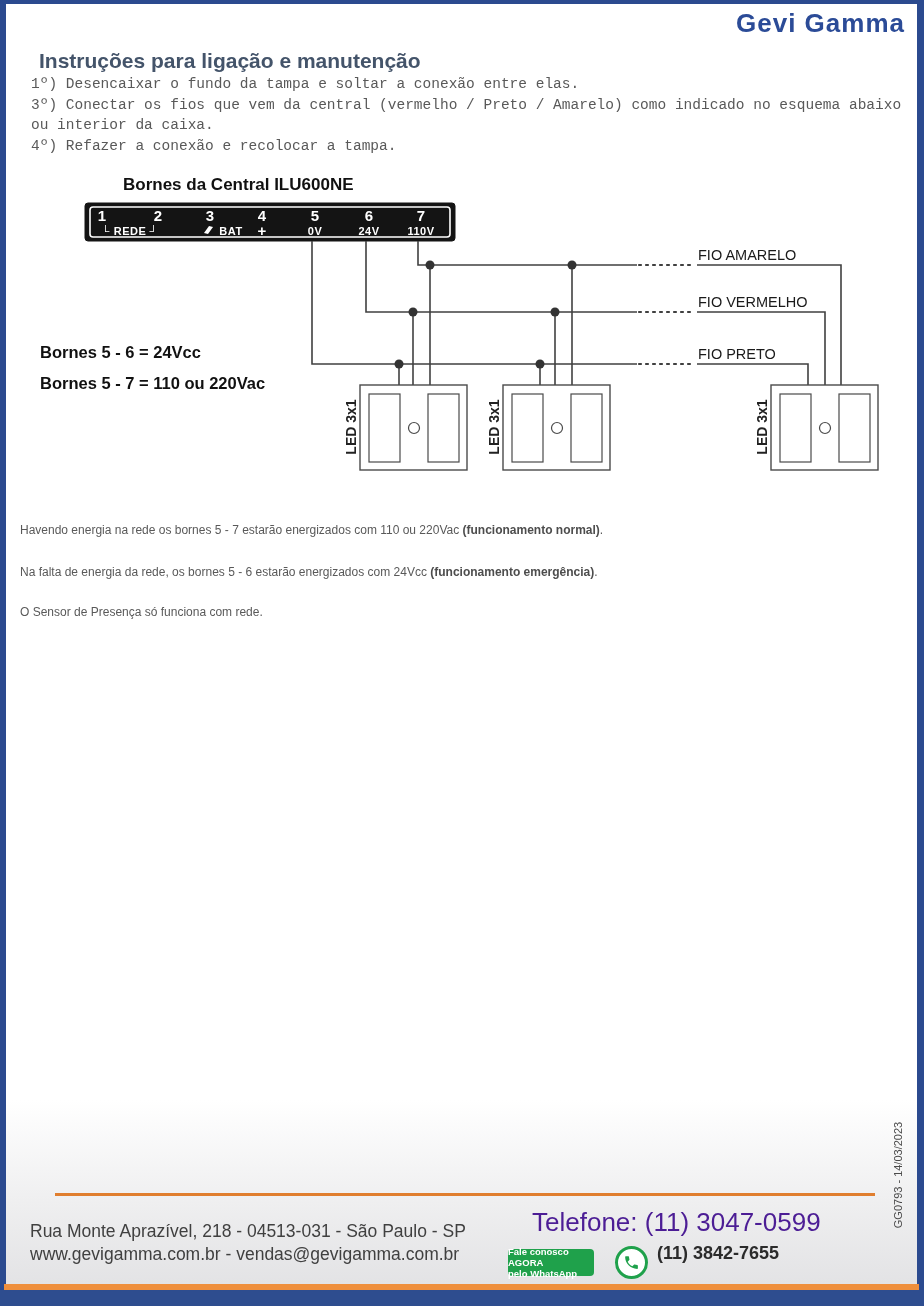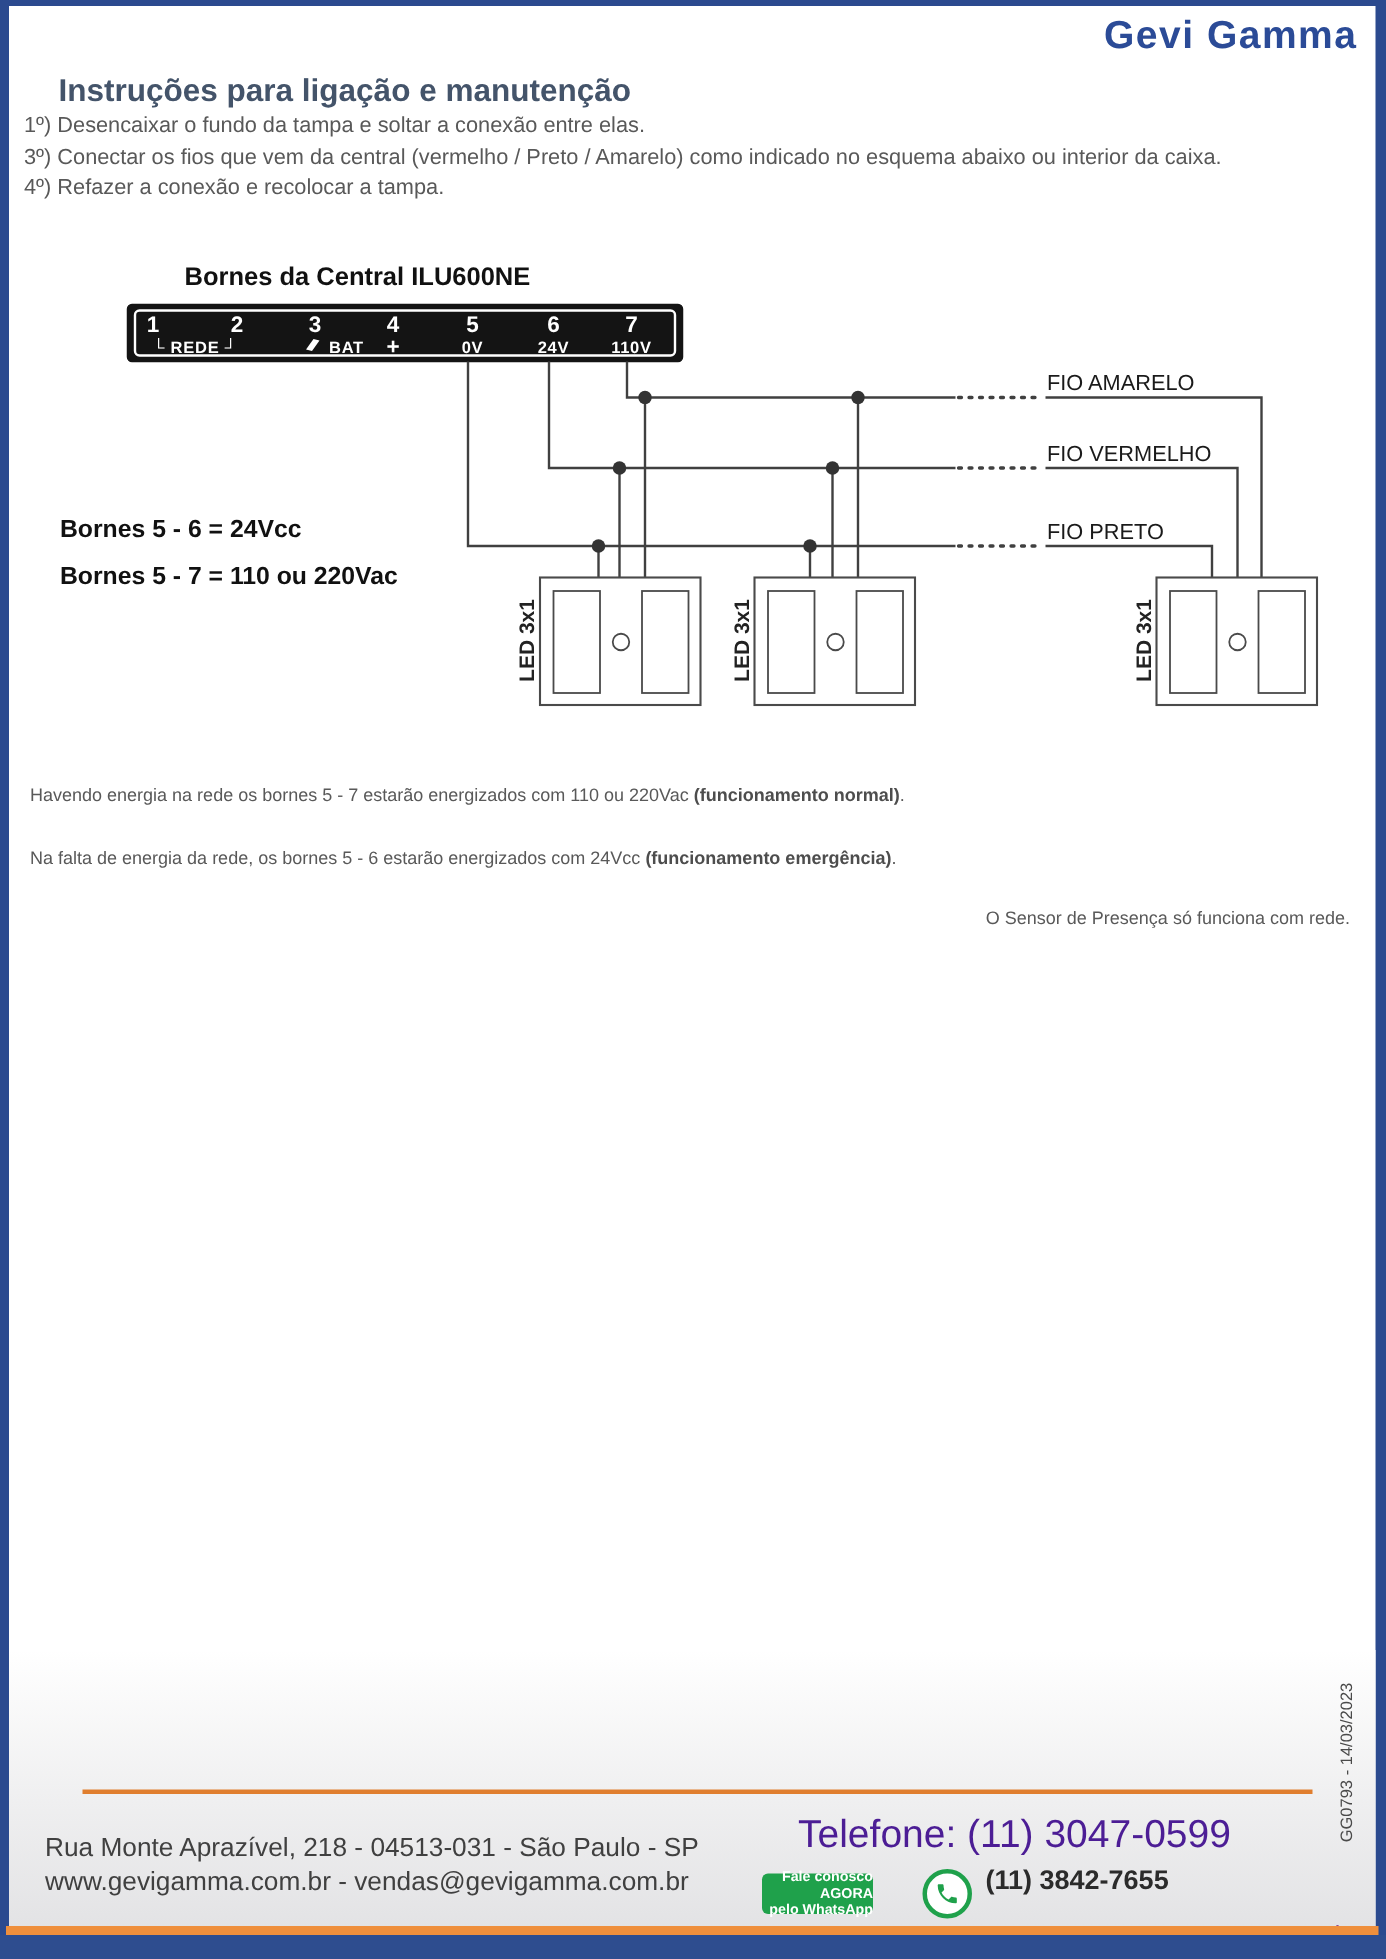--- a/index.html
+++ b/index.html
@@ -7,21 +7,21 @@
     position:relative;width:924px;height:1306px;background:#ffffff;
     font-family:"Liberation Sans", sans-serif;overflow:hidden;margin:0 auto;
   }
   .border-top{position:absolute;left:0;top:0;width:924px;height:4px;background:#2b4a8f;}
   .border-left{position:absolute;left:0;top:0;width:6px;height:1306px;background:#2b4a8f;}
   .border-right{position:absolute;right:0;top:0;width:7px;height:1306px;background:#2b4a8f;}
 
   .logo{position:absolute;top:8px;right:19px;font-size:26px;font-weight:800;
         letter-spacing:1px;color:#2b4b97;}
   .title{position:absolute;left:26px;top:36px;margin:13px;font-size:21px;font-weight:700;color:#44546a;}
-  .steps{position:absolute;left:16px;top:74px;width:880px;color:#595959;font-size:14.5px;line-height:20.5px;}
+  .steps{position:absolute;left:31px;top:74px;width:880px;color:#595959;font-size:14.5px;line-height:20.5px;font-family:Liberation Mono, monospace;}
   .steps p{margin:0;}
   .diagram-heading{position:absolute;left:123px;top:175px;font-size:17px;font-weight:700;color:#111;}
 
   svg.diagram{position:absolute;left:0;top:195px;}
   .strip-bg{fill:#141414;stroke:#141414;}
   .strip-inner{fill:none;stroke:#ffffff;stroke-width:1.6;}
   .tnum{fill:#ffffff;font-size:15px;font-weight:700;text-anchor:middle;}
   .tlab{fill:#ffffff;font-size:11px;font-weight:700;text-anchor:middle;letter-spacing:.5px;}
   .tplus{fill:#ffffff;font-size:15px;font-weight:700;text-anchor:middle;}
   .wire{fill:none;stroke:#404040;stroke-width:1.6;}
@@ -29,31 +29,31 @@
   .junction{fill:#333333;}
   .wire-label{fill:#1a1a1a;font-size:14.5px;font-weight:500;}
   .note{fill:#111111;font-size:16.5px;font-weight:700;}
   .led-box{fill:#ffffff;stroke:#4a4a4a;stroke-width:1.4;}
   .led-slot{fill:#ffffff;stroke:#4a4a4a;stroke-width:1.2;}
   .led-dot{fill:#ffffff;stroke:#4a4a4a;stroke-width:1.2;}
   .led-label{fill:#222;font-size:14px;font-weight:600;text-anchor:middle;}
 
   .para{position:absolute;left:20px;width:880px;margin:0;color:#595959;font-size:12px;}
   .para b{color:#4d4d4d;}
-  .p1{top:523px;} .p2{top:565px;} .p3{top:605px;text-align:right;}
+  .p1{top:523px;} .p2{top:565px;} .p3{top:605px;}
 
   .footer-bg{position:absolute;left:6px;right:7px;top:1100px;height:184px;
     background:linear-gradient(180deg,#ffffff 0%,#efeff0 55%,#e3e3e5 100%);}
   .orange-rule{position:absolute;left:55px;top:1193px;width:820px;height:3px;background:#e07e2e;}
   .addr{position:absolute;left:30px;top:1220px;color:#404040;font-size:17.5px;line-height:23px;}
   .addr div{white-space:nowrap;}
   .phone1{position:absolute;left:532px;top:1207px;font-size:26px;font-weight:400;color:#4c1d95;white-space:nowrap;}
   .phone2{position:absolute;left:657px;top:1243px;font-size:18px;font-weight:800;color:#2b2b2b;white-space:nowrap;}
-  .wa-badge{position:absolute;left:508px;top:1249px;width:74px;height:27px;background:#1fa14b;
-    border-radius:4px;color:#fff;font-size:9.5px;font-weight:700;text-align:right;
+  .wa-badge{position:absolute;left:508px;top:1249px;width:86px;height:27px;background:#1fa14b;
+    border-radius:4px;color:#fff;font-size:9.5px;font-weight:700;text-align:left;
     display:flex;flex-direction:column;justify-content:center;line-height:11px;}
   .wa-circle{position:absolute;left:615px;top:1246px;width:27px;height:27px;background:#ffffff;
     border:3px solid #1fa14b;border-radius:50%;display:flex;align-items:center;justify-content:center;}
   .wa-circle svg{width:17px;height:17px;fill:#1fa14b;}
   .page-num{position:absolute;left:866px;top:1281px;font-size:19px;color:#701a75;}
   .doc-code{position:absolute;left:839px;top:1168px;width:120px;height:14px;
     transform:rotate(-90deg);font-size:11px;color:#4a4a4a;text-align:center;white-space:nowrap;}
   .bar-orange{position:absolute;left:4px;right:5px;bottom:16px;height:6px;background:#ef8f3c;}
   .bar-blue{position:absolute;left:0;right:0;bottom:0;height:16px;background:#2e4d8f;}
 </style>

